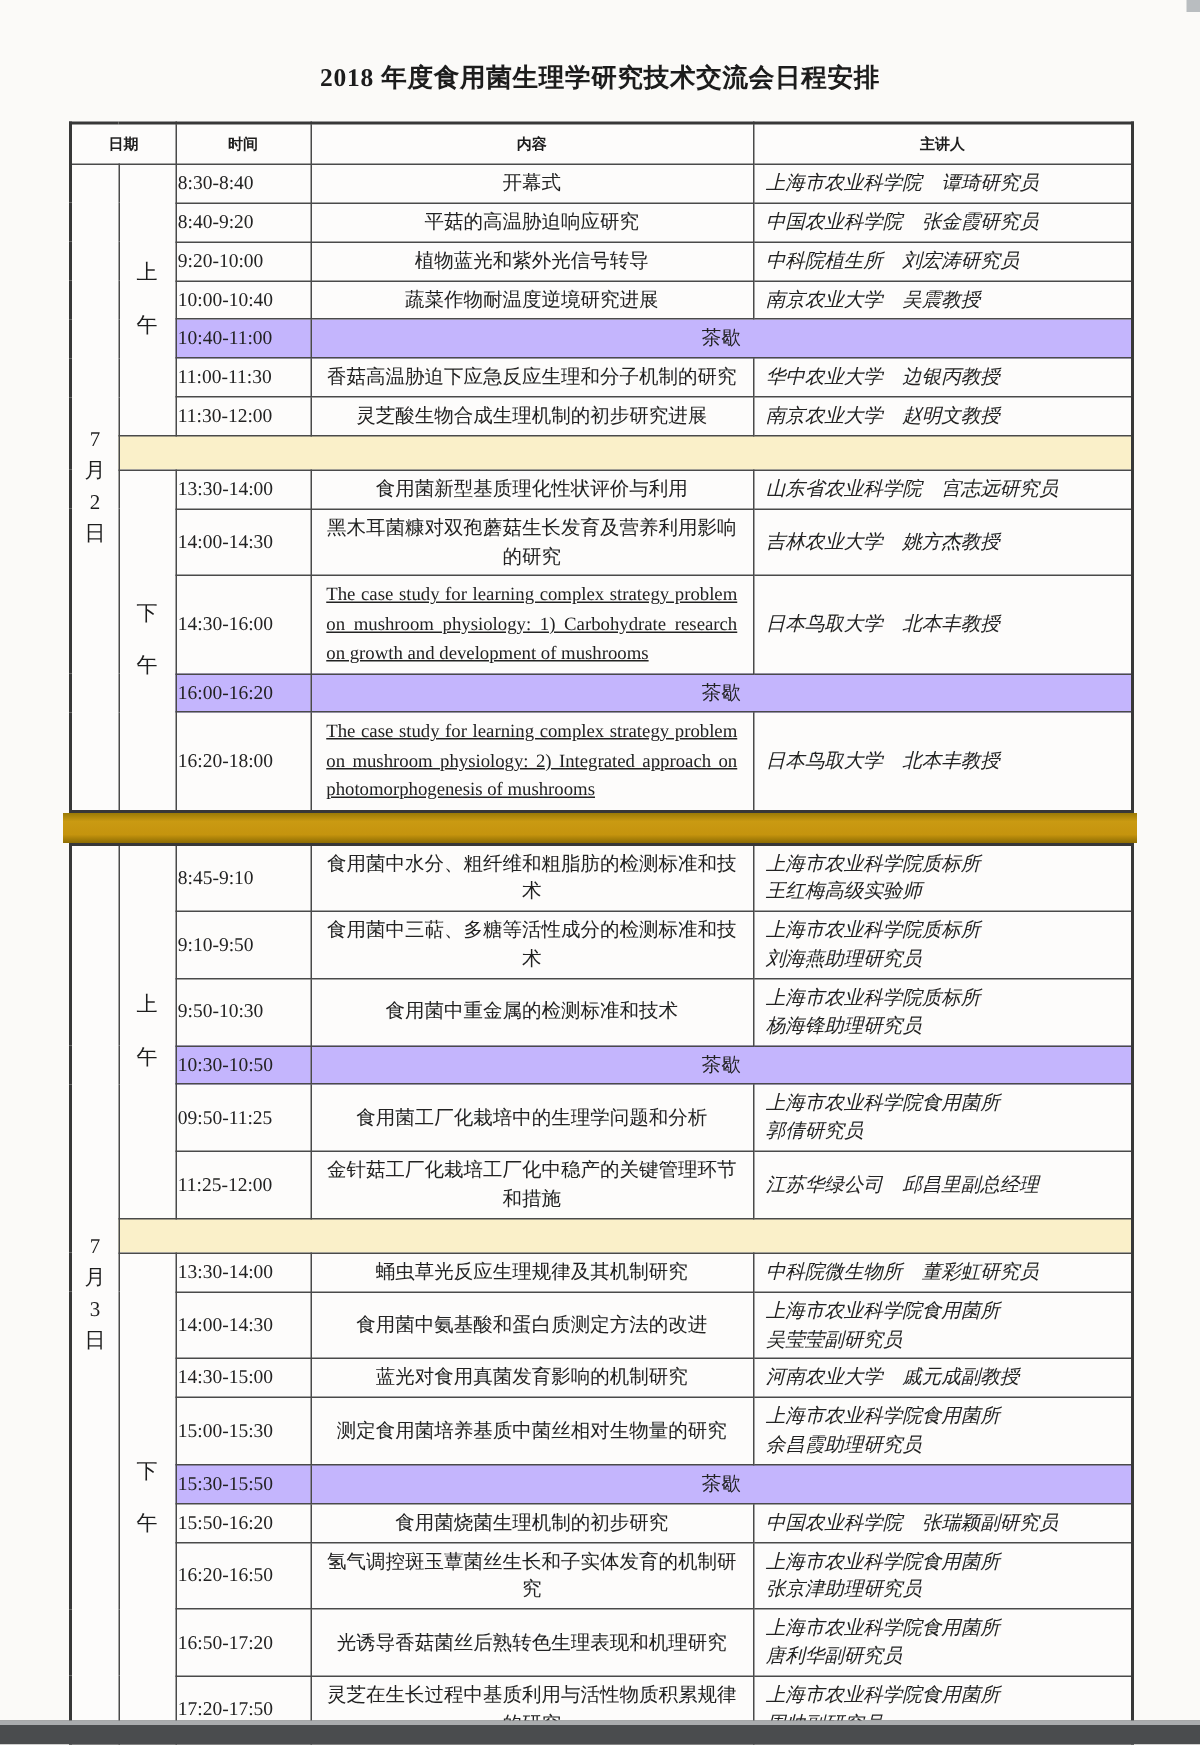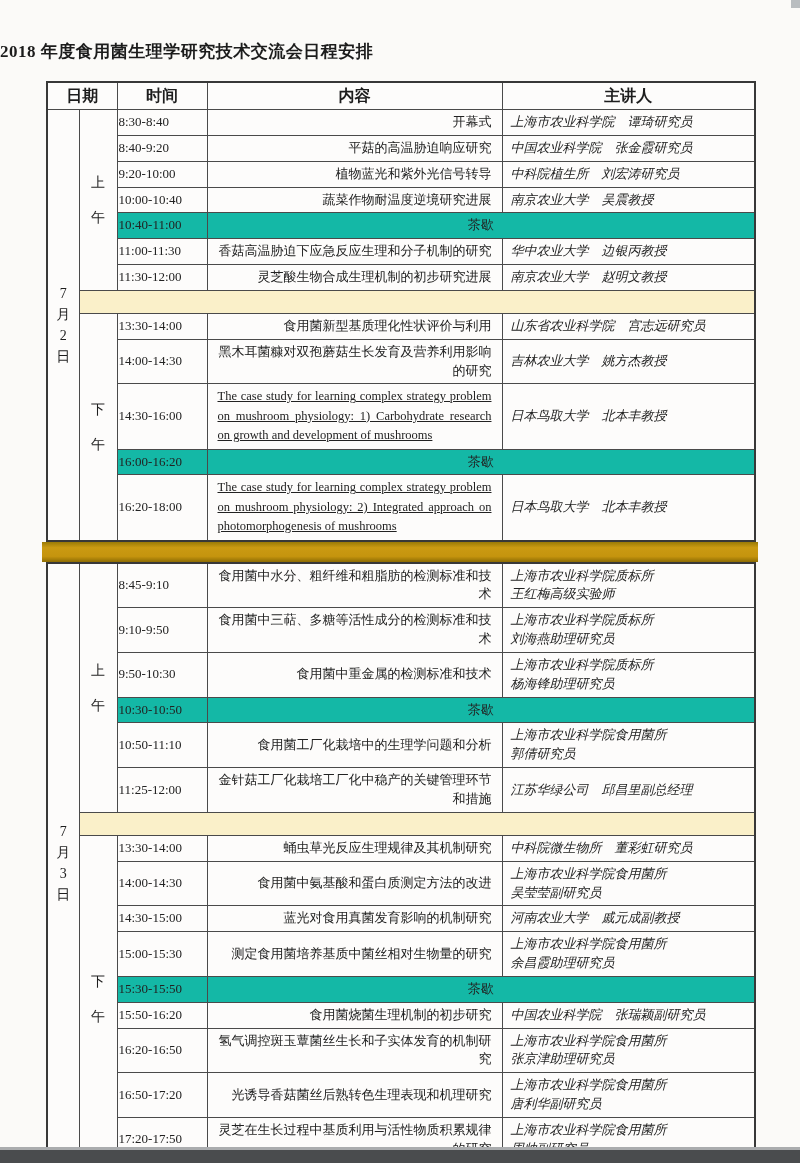--- a/index.html
+++ b/index.html
@@ -7,63 +7,64 @@
     width:800px;height:1163px;
     background:#fbfaf8;
     font-family:"Liberation Serif","DejaVu Serif",serif;
     color:#222;
     position:relative;
     overflow:hidden;
   }
   .title{
     margin:0;
     padding-top:40px;
+    text-align:center;
     font-size:17px;
     font-weight:bold;
     letter-spacing:.5px;
     color:#1c1c1c;
   }
   table.sched{
     border-collapse:collapse;
     table-layout:fixed;
     width:708px;
     margin-left:46px;
     background:#fdfcfb;
   }
   table.sched.first{margin-top:18px;}
   table.sched th, table.sched td{
     border:1px solid #4a4a4a;
   }
   table.sched{border:2px solid #383838;}
   th{
-    font-size:16px;
+    font-size:10px;
     font-weight:bold;
     height:24px;
     padding:1px 2px;
     color:#1d1d1d;
     background:#fdfcfb;
   }
   td{
     font-size:13px;
     line-height:1.45;
     padding:3px 6px;
     vertical-align:middle;
   }
   .date-cell,.period-cell{
     text-align:center;
     padding:2px 0;
     background:#fdfcfb;
   }
   .vchar{display:block;line-height:1.5;font-size:14px;color:#1d1d1d;}
   .period-cell .vchar{margin:14px 0;}
   .time-cell{padding:3px 1px;white-space:nowrap;}
-  .content-cell{text-align:right;padding:3px 10px;}
+  .content-cell{text-align:center;padding:3px 10px;}
   .content-cell.en{text-align:justify;font-size:12.5px;line-height:1.55;text-decoration:underline;}
   .speaker-cell{text-align:left;padding:3px 8px;white-space:pre-line;font-style:italic;}
-  tr.tea td{background:#14b8a6;}
+  tr.tea td{background:#c4b5fd;}
   .tea-cell{text-align:center;font-weight:normal;}
   tr.lunch td{background:#faf0c9;height:16px;}
   .day-sep{
     width:716px;
     margin-left:42px;
     height:20px;
     background:linear-gradient(180deg,#9a7a06 0%,#ca9a12 28%,#c5940e 72%,#8d6c03 100%);
   }
   .bottom-bar{
     position:absolute;left:0;bottom:0;
@@ -213,21 +214,21 @@
         <td class="time-cell">9:50-10:30</td>
         <td class="content-cell">食用菌中重金属的检测标准和技术</td>
         <td class="speaker-cell">上海市农业科学院质标所
 杨海锋助理研究员</td>
       </tr>
       <tr class="tea">
         <td class="time-cell">10:30-10:50</td>
         <td class="tea-cell" colspan="2">茶歇</td>
       </tr>
       <tr>
-        <td class="time-cell">10:50-11:10</td>
+        <td class="time-cell">09:50-11:25</td>
         <td class="content-cell">食用菌工厂化栽培中的生理学问题和分析</td>
         <td class="speaker-cell">上海市农业科学院食用菌所
 郭倩研究员</td>
       </tr>
       <tr>
         <td class="time-cell">11:25-12:00</td>
         <td class="content-cell">金针菇工厂化栽培工厂化中稳产的关键管理环节和措施</td>
         <td class="speaker-cell">江苏华绿公司　邱昌里副总经理</td>
       </tr>
       <tr class="lunch">

